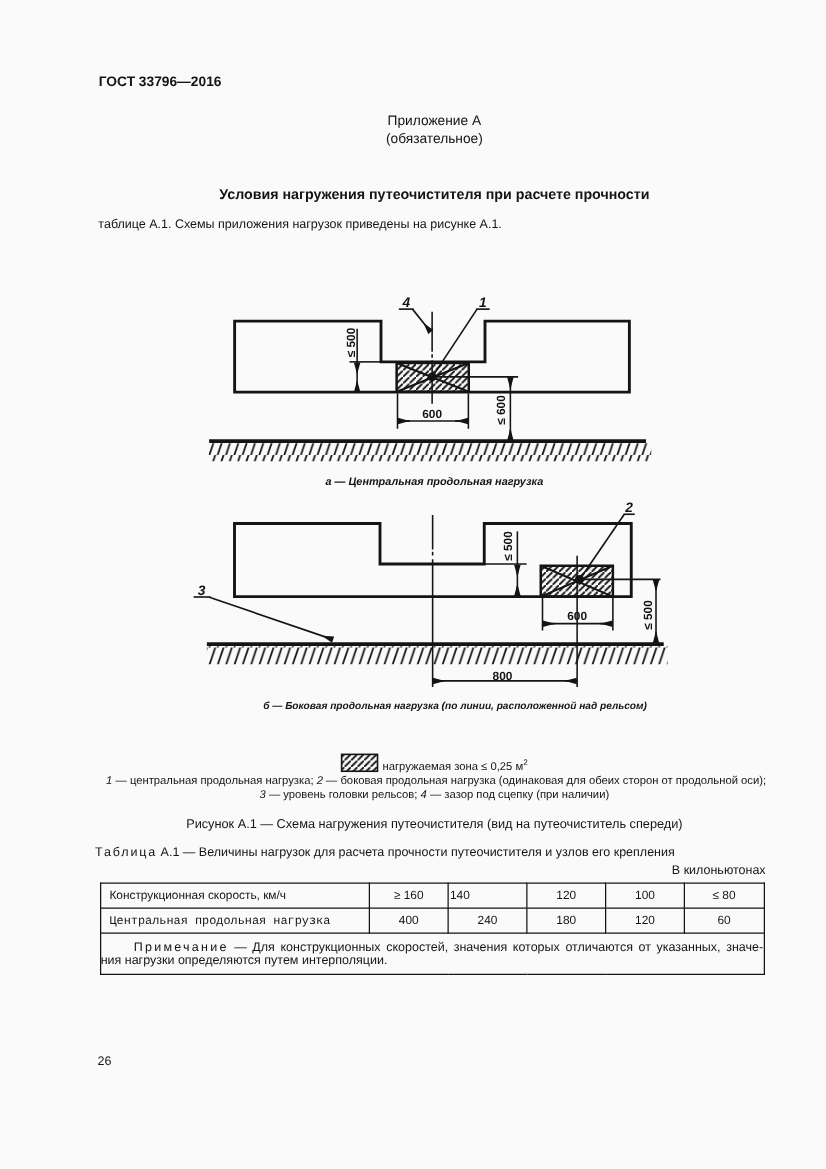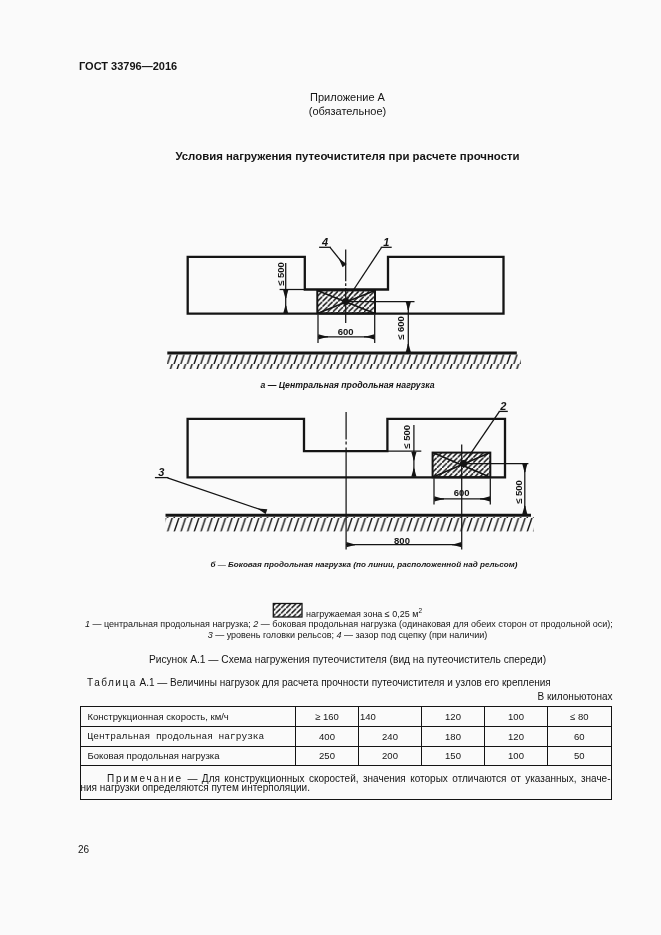--- a/index.html
+++ b/index.html
@@ -11,33 +11,34 @@
 </head>
 <body>
 
 <div class="abs" style="left:79px;top:60px;font-size:11px;font-weight:bold;">ГОСТ 33796—2016</div>
 
 <div class="abs ctr" style="top:89.5px;font-size:11px;line-height:14px;">Приложение А<br>(обязательное)</div>
 
 <div class="abs ctr" style="top:150px;font-size:11.4px;font-weight:bold;">Условия нагружения путеочистителя при расчете прочности</div>
 
 <div class="abs" style="left:78.7px;top:172.5px;width:536.5px;font-size:10px;line-height:13.7px;">
+<div>таблице А.1. Схемы приложения нагрузок приведены на рисунке А.1.</div>
 </div>
 
 <div class="abs ctr" style="top:379.5px;font-size:8.7px;font-weight:bold;font-style:italic;">а — Центральная продольная нагрузка</div>
 <div class="abs" style="left:210.5px;top:559.5px;font-size:8.1px;font-weight:bold;font-style:italic;">б — Боковая продольная нагрузка (по линии, расположенной над рельсом)</div>
 
 <div class="abs" style="left:306px;top:607px;font-size:9px;">нагружаемая зона ≤ 0,25 м<sup style="font-size:6.5px;">2</sup></div>
 
 <div class="abs" style="left:84.9px;top:619px;width:540px;font-size:9px;white-space:nowrap;"><i>1</i> — центральная продольная нагрузка; <i>2</i> — боковая продольная нагрузка (одинаковая для обеих сторон от продольной оси);</div>
 <div class="abs ctr" style="top:630px;font-size:9px;"><i>3</i> — уровень головки рельсов; <i>4</i> — зазор под сцепку (при наличии)</div>
 
 <div class="abs ctr" style="top:653.5px;font-size:10.2px;">Рисунок А.1 — Схема нагружения путеочистителя (вид на путеочиститель спереди)</div>
 
-<div class="abs" style="left:87px;top:676.5px;font-size:10px;"><span style="letter-spacing:1.5px;">Таблица</span> А.1 — Величины нагрузок для расчета прочности путеочистителя и узлов его крепления</div>
+<div class="abs" style="left:76px;top:676.5px;font-size:10px;"><span style="letter-spacing:1.5px;">Таблица</span> А.1 — Величины нагрузок для расчета прочности путеочистителя и узлов его крепления</div>
 <div class="abs" style="left:79px;top:691px;width:533.5px;font-size:10px;text-align:right;">В килоньютонах</div>
 
 <table class="abs" style="left:79.5px;top:705.5px;width:531px;border-collapse:collapse;table-layout:fixed;font-size:9.5px;" cellspacing="0">
   <colgroup>
       <col style="width:215.5px">
       <col style="width:63px">
       <col style="width:63px">
       <col style="width:63px">
       <col style="width:63px">
       <col style="width:63.5px">
@@ -51,28 +52,20 @@
     <td style="border:1.2px solid #141414;text-align:center;">100</td>
     <td style="border:1.2px solid #141414;text-align:center;">≤ 80</td>
   </tr>
   <tr style="height:20px;">
     <td style="border:1.2px solid #141414;padding:0 0 0 7px;font-family:Liberation Mono, monospace;">Центральная продольная нагрузка</td>
     <td style="border:1.2px solid #141414;text-align:center;">400</td>
     <td style="border:1.2px solid #141414;text-align:center;">240</td>
     <td style="border:1.2px solid #141414;text-align:center;">180</td>
     <td style="border:1.2px solid #141414;text-align:center;">120</td>
     <td style="border:1.2px solid #141414;text-align:center;">60</td>
-  </tr>
-  <tr style="height:19.5px;">
-    <td style="border:1.2px solid #141414;padding:0 0 0 7px;">Боковая продольная нагрузка</td>
-    <td style="border:1.2px solid #141414;text-align:center;">250</td>
-    <td style="border:1.2px solid #141414;text-align:center;">200</td>
-    <td style="border:1.2px solid #141414;text-align:center;">150</td>
-    <td style="border:1.2px solid #141414;text-align:center;">100</td>
-    <td style="border:1.2px solid #141414;text-align:center;">50</td>
   </tr>
   <tr style="height:33.5px;">
     <td colspan="6" style="border:1.2px solid #141414;vertical-align:top;padding:7.5px 0 0 0;">
       <div style="font-size:10px;line-height:9.8px;padding:0;">
         <div style="text-align:justify;text-align-last:justify;text-indent:26.5px;"><span style="letter-spacing:1.8px;">Примечание</span> — Для конструкционных скоростей, значения которых отличаются от указанных, значе-</div>
         <div>ния нагрузки определяются путем интерполяции.</div>
       </div>
     </td>
   </tr>
 </tbody>

